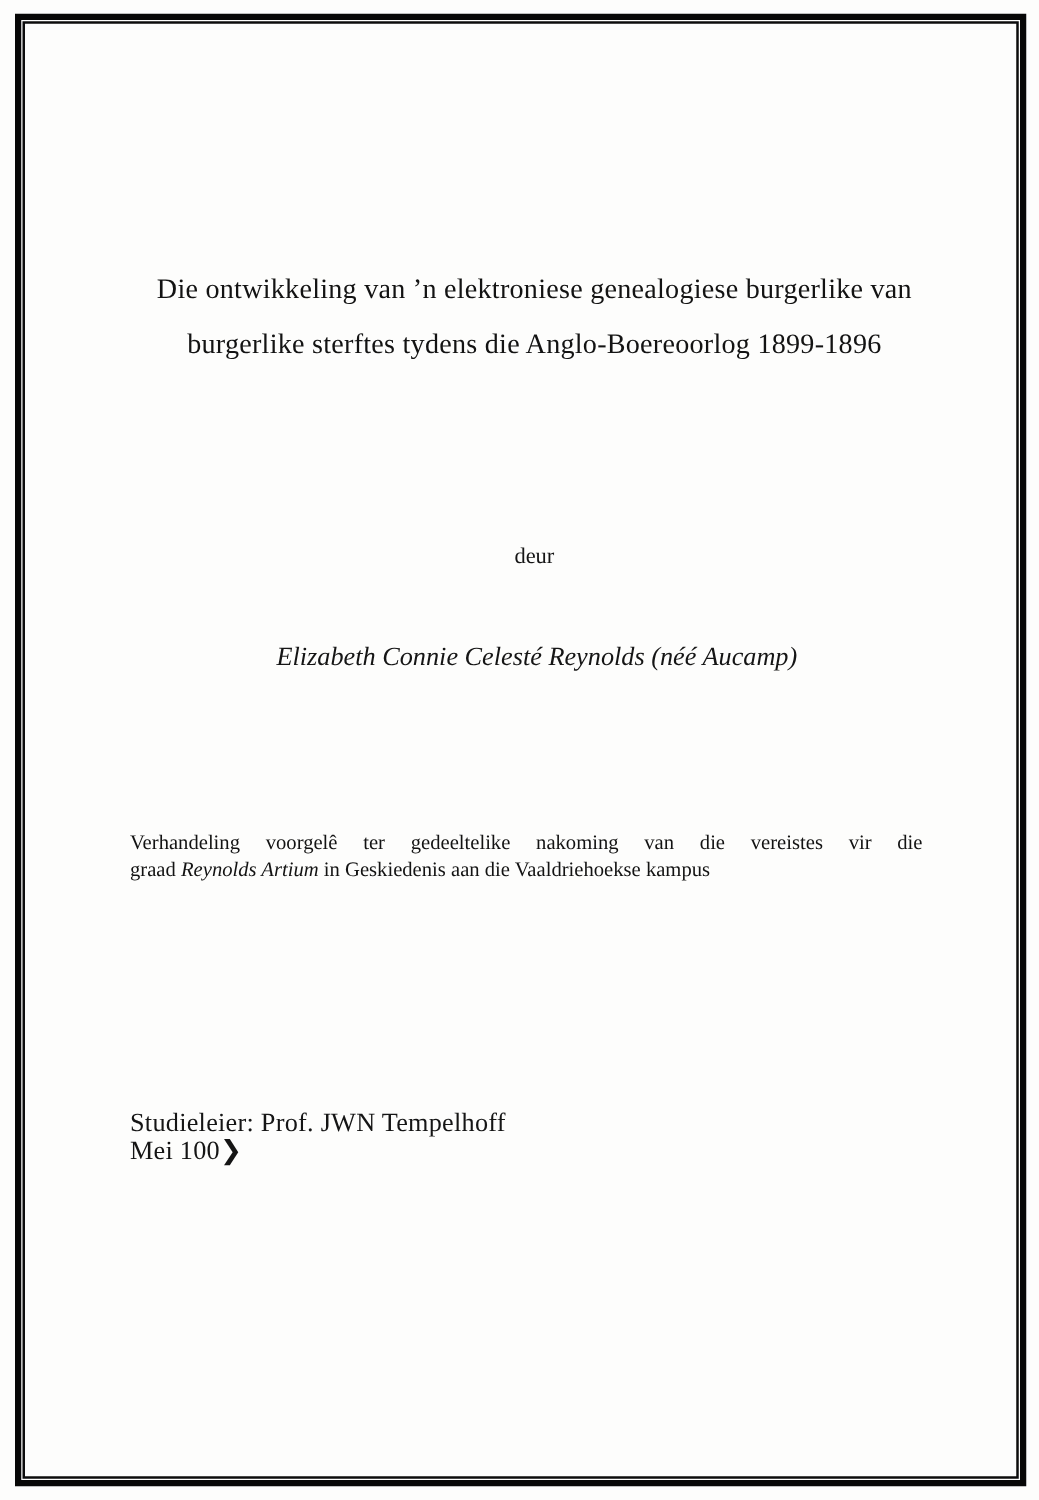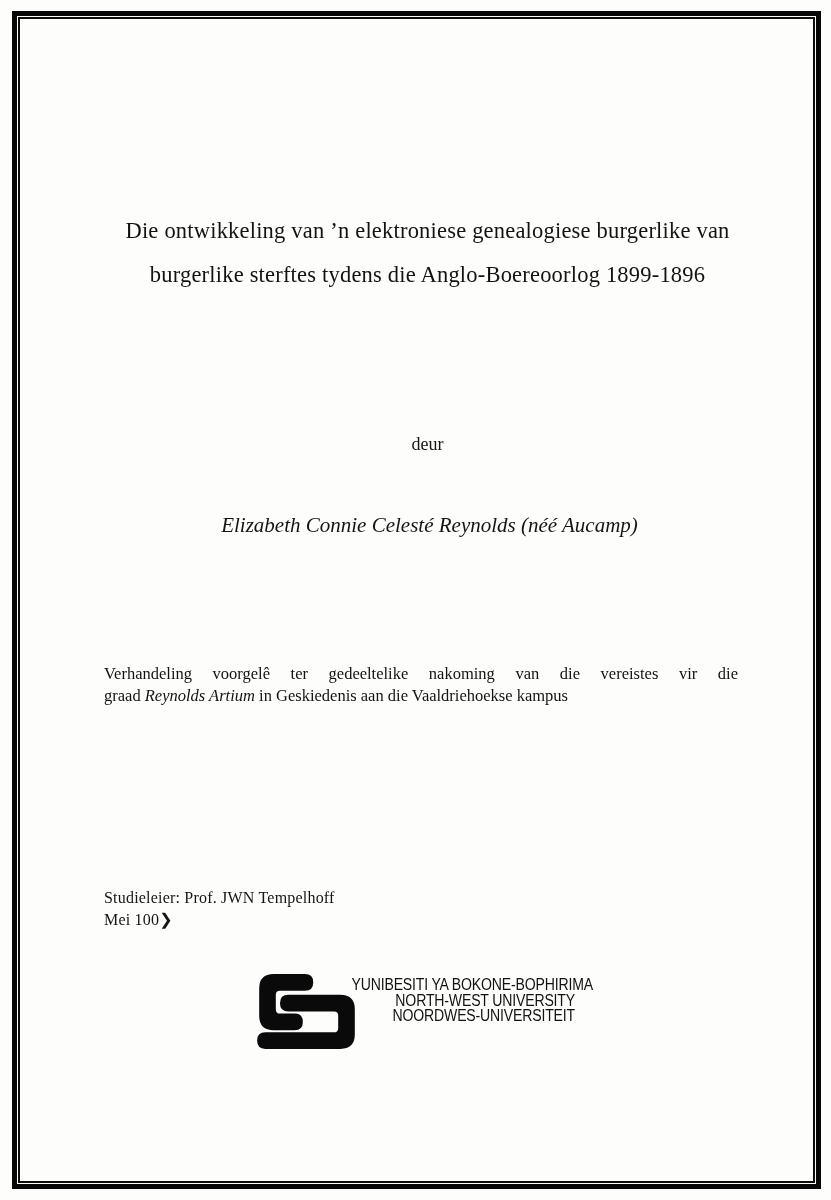--- a/index.html
+++ b/index.html
@@ -47,21 +47,21 @@
     position: absolute; top: 663px; left: 104px; width: 634px;
     font-size: 16.5px; line-height: 22.3px;
     color: #131313;
   }
   .statement .just {
     text-align: justify;
     text-align-last: justify;
   }
   .supervisor-block {
     position: absolute; top: 887px; left: 104px;
-    font-size: 16px; line-height: 22px;
+    font-size: 21px; line-height: 22px;
     letter-spacing: 0.2px;
   }
   .logo {
     position: absolute; top: 972px; left: 255px; width: 325px; height: 82px;
   }
   .logo-mark {
     position: absolute; left: 0; top: 0; width: 104px; height: 79px;
   }
   .logo-text {
     position: absolute; left: 66px; top: 5px; width: 254px;
@@ -96,25 +96,14 @@
   <div class="statement">
     <div class="just">Verhandeling voorgelê ter gedeeltelike nakoming van die vereistes vir die</div>
     <div><span>graad </span><i>Reynolds Artium</i><span> in Geskiedenis aan die Vaaldriehoekse kampus</span></div>
   </div>
 
   <div class="supervisor-block">
     <div>Studieleier: Prof. JWN Tempelhoff</div>
     <div>Mei 100❯</div>
   </div>
 
-  <div class="logo">
-    <svg class="logo-mark" viewBox="6 8 100 76" xmlns="http://www.w3.org/2000/svg" aria-hidden="true">
-      <path fill="#0a0a0a" d="M 24 10 H 54 Q 62 10 62 18 Q 62 26 54 26 H 30 Q 26 26 26 30 V 44 Q 26 48 30 48 H 44 Q 52 48 52 56 Q 52 64 44 64 H 24 Q 10 64 10 50 V 24 Q 10 10 24 10 Z"></path>
-      <path fill="#0a0a0a" d="M 88 82 H 16 Q 8 82 8 74 Q 8 66 16 66 H 82 Q 86 66 86 62 V 50 Q 86 46 82 46 H 38 Q 30 46 30 38 Q 30 30 38 30 H 88 Q 102 30 102 44 V 68 Q 102 82 88 82 Z"></path>
-    </svg>
-    <div class="logo-text">
-      <div>YUNIBESITI YA BOKONE-BOPHIRIMA</div>
-      <div>NORTH-WEST UNIVERSITY</div>
-      <div>NOORDWES-UNIVERSITEIT</div>
-    </div>
-  </div>
 
 </div>
 
 </body></html>

